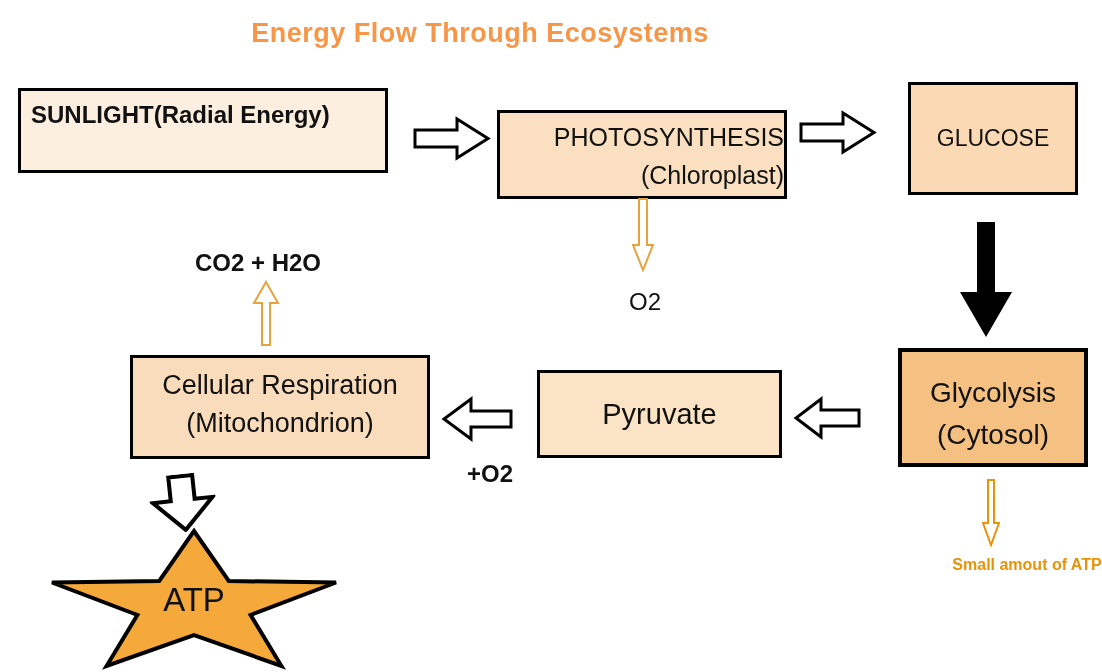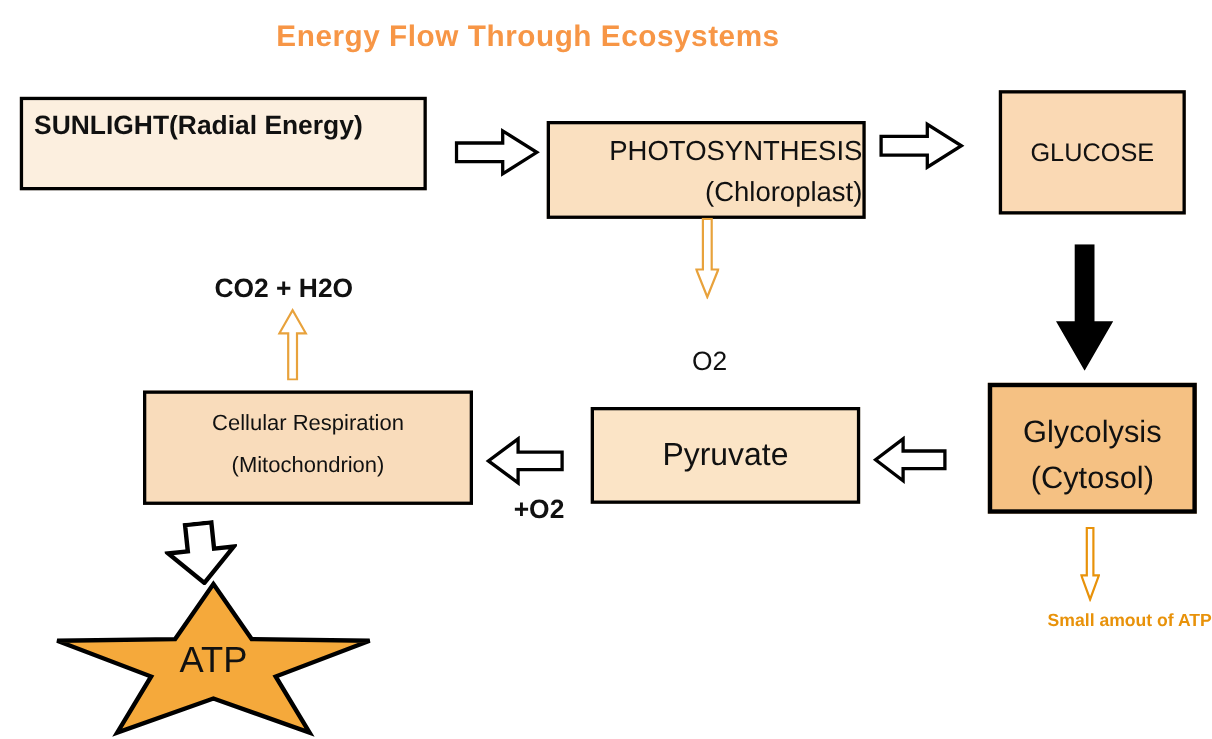--- a/index.html
+++ b/index.html
@@ -73,34 +73,34 @@
   .node-pyruvate{
     left:537px; top:370px; width:245px; height:88px;
     background:var(--fill-pyruvate);
     display:flex; align-items:center; justify-content:center;
     font-size:29px;
   }
   .node-respiration{
     left:130px; top:355px; width:300px; height:104px;
     background:var(--fill-resp);
     padding-top:8px;
-    font-size:20px; line-height:38px;
+    font-size:27px; line-height:38px;
     text-align:center;
   }
   .arrow{position:absolute;}
   .annotation{
     position:absolute;
     color:#111;
     font-size:24px;
     font-weight:bold;
     text-align:center;
   }
-  .annotation-o2{left:610px; top:288px; width:70px; font-weight:normal;margin-top:27px;}
+  .annotation-o2{left:610px; top:288px; width:70px; font-weight:normal;}
   .annotation-co2{left:173px; top:225px; width:170px;margin-top:24px;}
-  .annotation-plus-o2{left:450px; top:450px; width:80px;}
+  .annotation-plus-o2{left:450px; top:460px; width:80px;}
   .annotation-small-atp{
     left:911px; top:556px; width:232px;
     color:var(--small-atp);
     font-size:16px; font-weight:bold;
   }
   .star-wrap{
     position:absolute;
     left:45px; top:527px; width:298px; height:143px;
   }
   .star-label{

